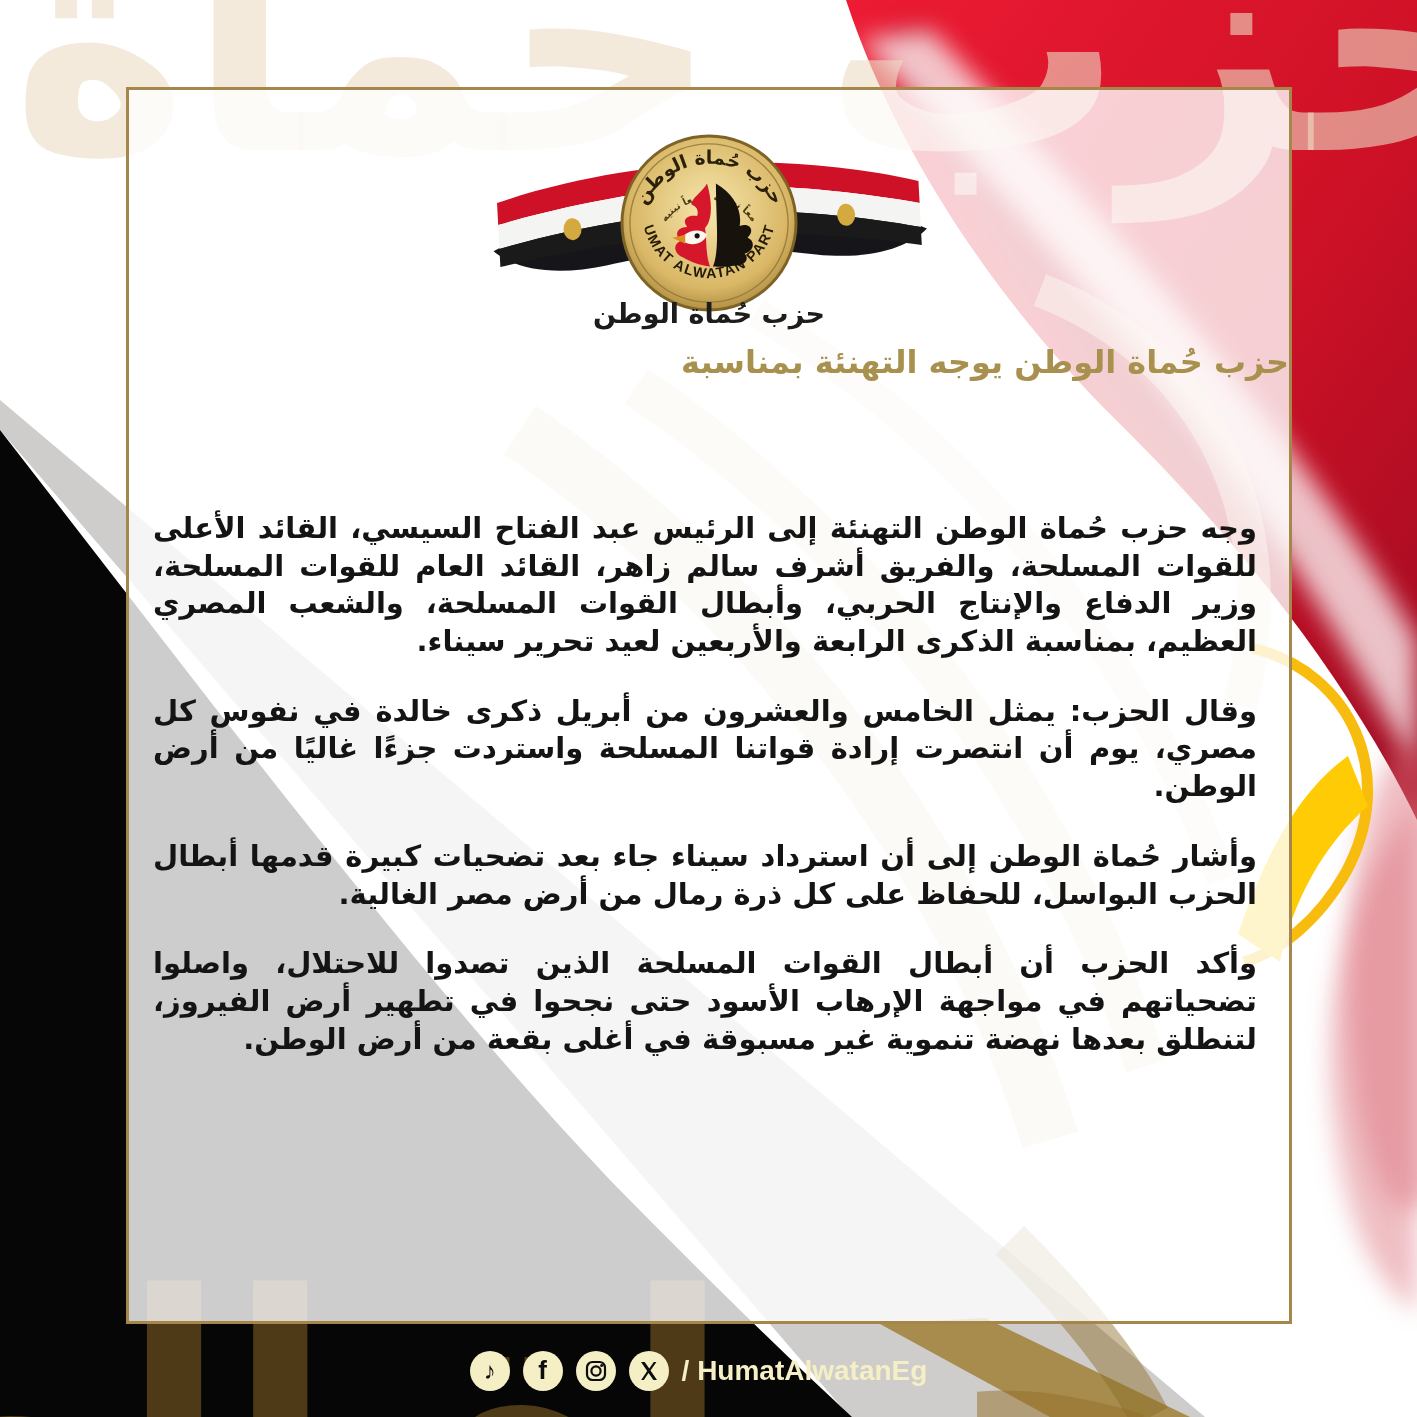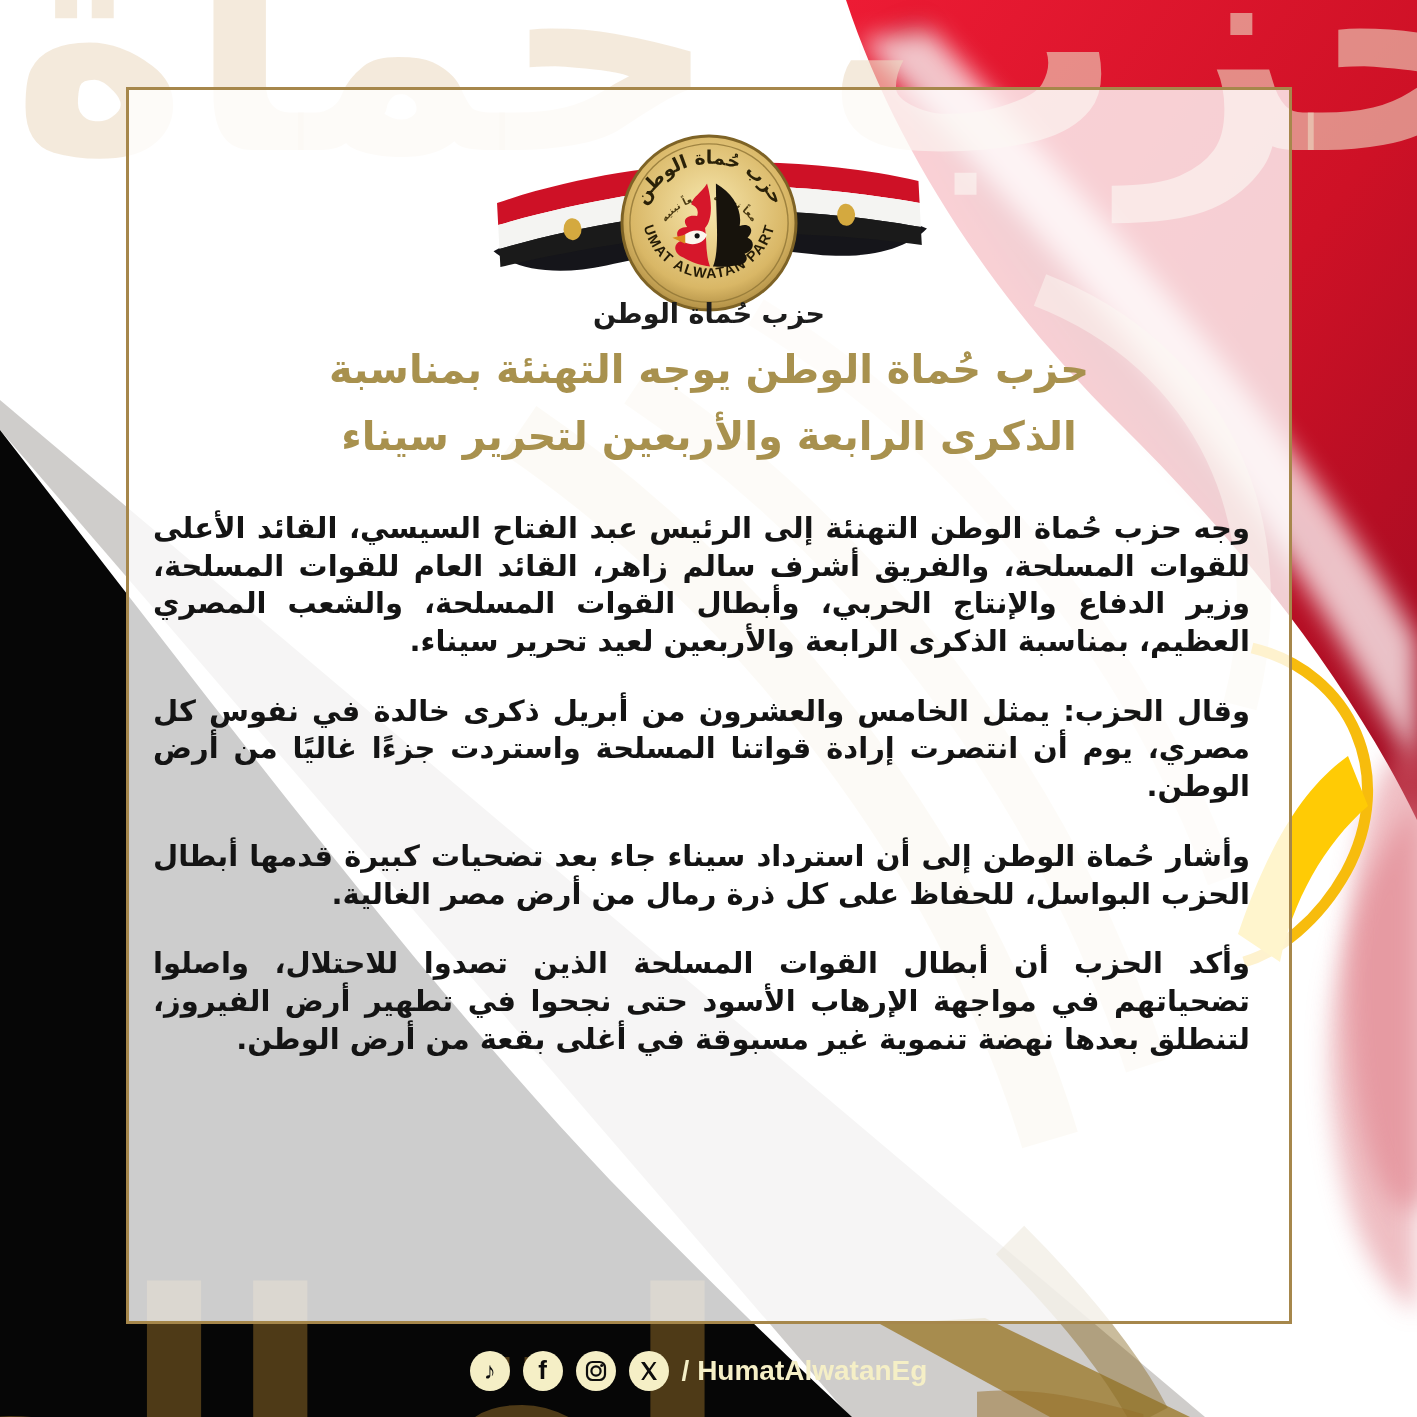--- a/index.html
+++ b/index.html
@@ -19,29 +19,29 @@
   }
   .frame-inner{position:relative;width:100%;height:100%;direction:rtl;}
 
   .logo-flag{position:absolute;top:66px;left:50%;transform:translateX(-50%);}
   .medallion{position:absolute;top:44px;left:50%;transform:translateX(-50%);}
   .logo-caption{
     position:absolute;top:208px;left:0;width:100%;text-align:center;
     font-size:27px;font-weight:700;color:#1c1c1c;
   }
   .title{
-    position:absolute;top:246px;left:0;width:100%;text-align:center;
-    font-size:40px;line-height:1.68;font-weight:700;color:#A8914E;
+    position:absolute;top:246px;left:0;width:100%;text-align:right;
+    font-size:32px;line-height:1.68;font-weight:700;color:#A8914E;
   }
   .body-text{
     position:absolute;top:420px;right:24px;left:24px;
     font-size:29px;line-height:1.3;font-weight:700;color:#141414;
     text-align:justify;
   }
-  .body-text p{margin:0 15px 32px 0;}
+  .body-text p{margin:0 8px 32px 0;}
   .body-text p.gap-large{margin-top:42px;}
 
   .footer{
     position:absolute;left:0;top:1324px;width:1417px;height:93px;z-index:5;
     display:flex;align-items:center;justify-content:center;gap:13px;
   }
   .sicon{
     width:40px;height:40px;border-radius:50%;background:#F5EFC6;
     display:flex;align-items:center;justify-content:center;
     color:#0d0d0d;flex:0 0 auto;
@@ -137,21 +137,20 @@
           <path d="M53,105 L66,102 L66,111 Z" fill="#D98E1F"></path>
           <circle cx="78" cy="103" r="2.6" fill="#111111"></circle>
           <path d="M97,50 C114,60 124,76 121,93 C131,89 137,97 129,105 C137,108 136,118 126,121 C131,126 127,133 117,133 C107,135 99,134 94,134 C101,117 97,86 97,50 Z" fill="#17130C"></path>
         </g>
       </svg>
 
       <div class="logo-caption">حزب حُماة الوطن</div>
 
       <div class="title">
         <div>حزب حُماة الوطن يوجه التهنئة بمناسبة</div>
-        <div>الذكرى الرابعة والأربعين لتحرير سيناء</div>
       </div>
 
       <div class="body-text">
         <p>وجه حزب حُماة الوطن التهنئة إلى الرئيس عبد الفتاح السيسي، القائد الأعلى للقوات المسلحة، والفريق أشرف سالم زاهر، القائد العام للقوات المسلحة، وزير الدفاع والإنتاج الحربي، وأبطال القوات المسلحة، والشعب المصري العظيم، بمناسبة الذكرى الرابعة والأربعين لعيد تحرير سيناء.</p>
         <p>وقال الحزب: يمثل الخامس والعشرون من أبريل ذكرى خالدة في نفوس كل مصري، يوم أن انتصرت إرادة قواتنا المسلحة واستردت جزءًا غاليًا من أرض الوطن.</p>
         <p>وأشار حُماة الوطن إلى أن استرداد سيناء جاء بعد تضحيات كبيرة قدمها أبطال الحزب البواسل، للحفاظ على كل ذرة رمال من أرض مصر الغالية.</p>
         <p>وأكد الحزب أن أبطال القوات المسلحة الذين تصدوا للاحتلال، واصلوا تضحياتهم في مواجهة الإرهاب الأسود حتى نجحوا في تطهير أرض الفيروز، لتنطلق بعدها نهضة تنموية غير مسبوقة في أغلى بقعة من أرض الوطن.</p>
       </div>
 
     </div>

